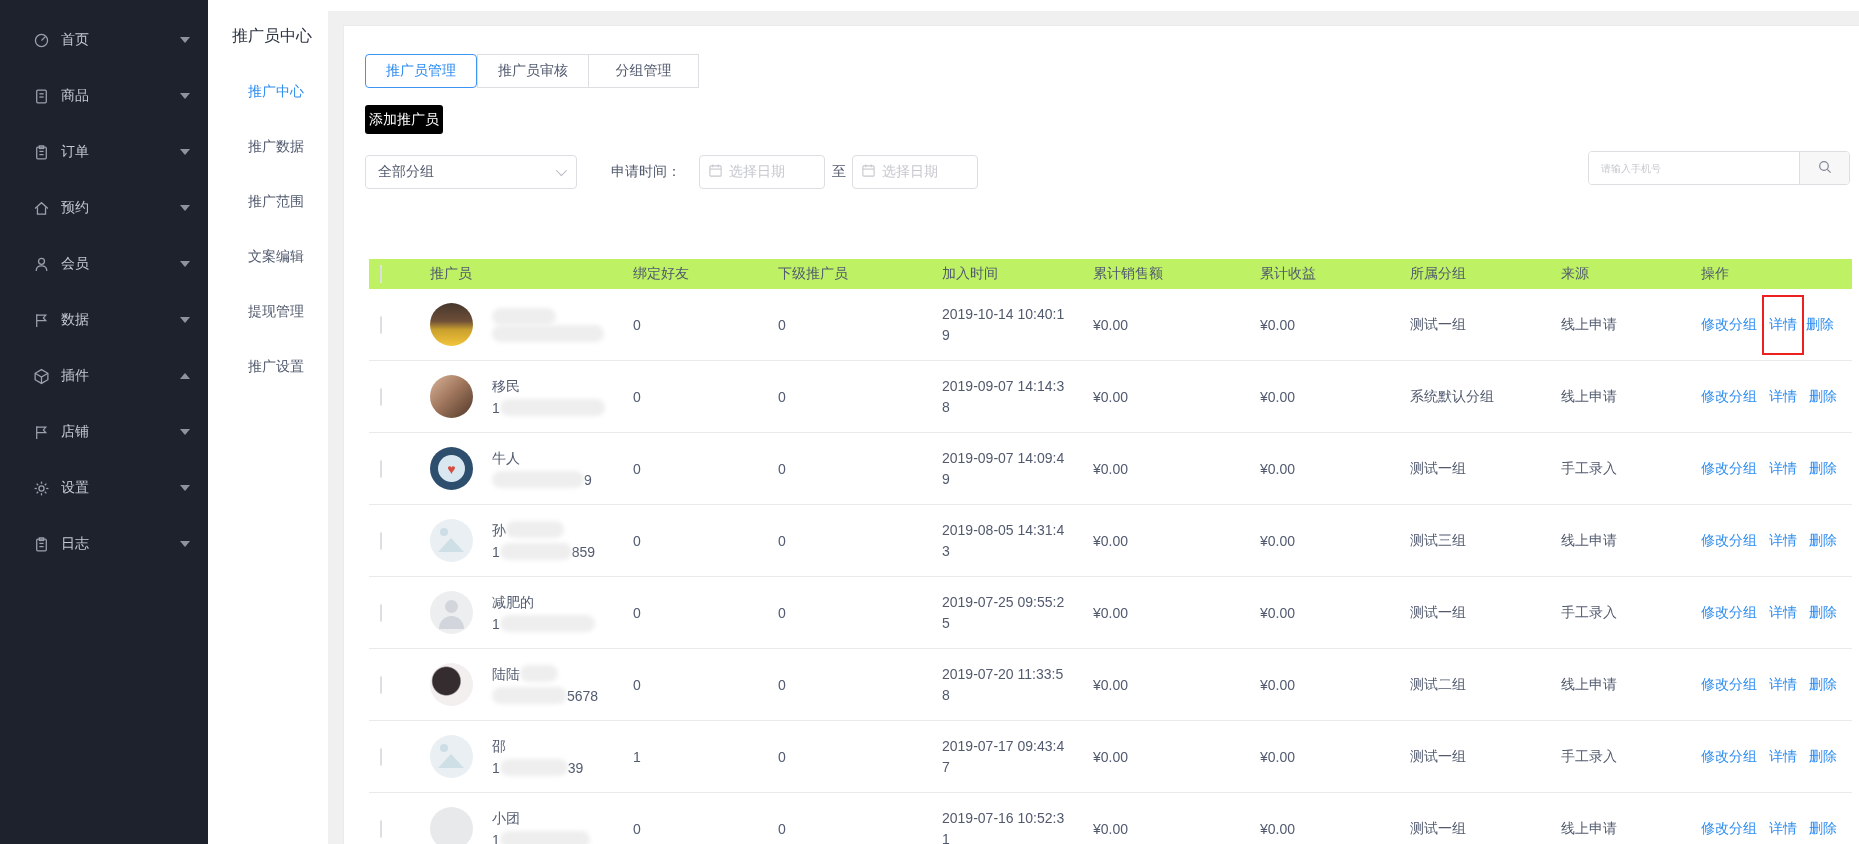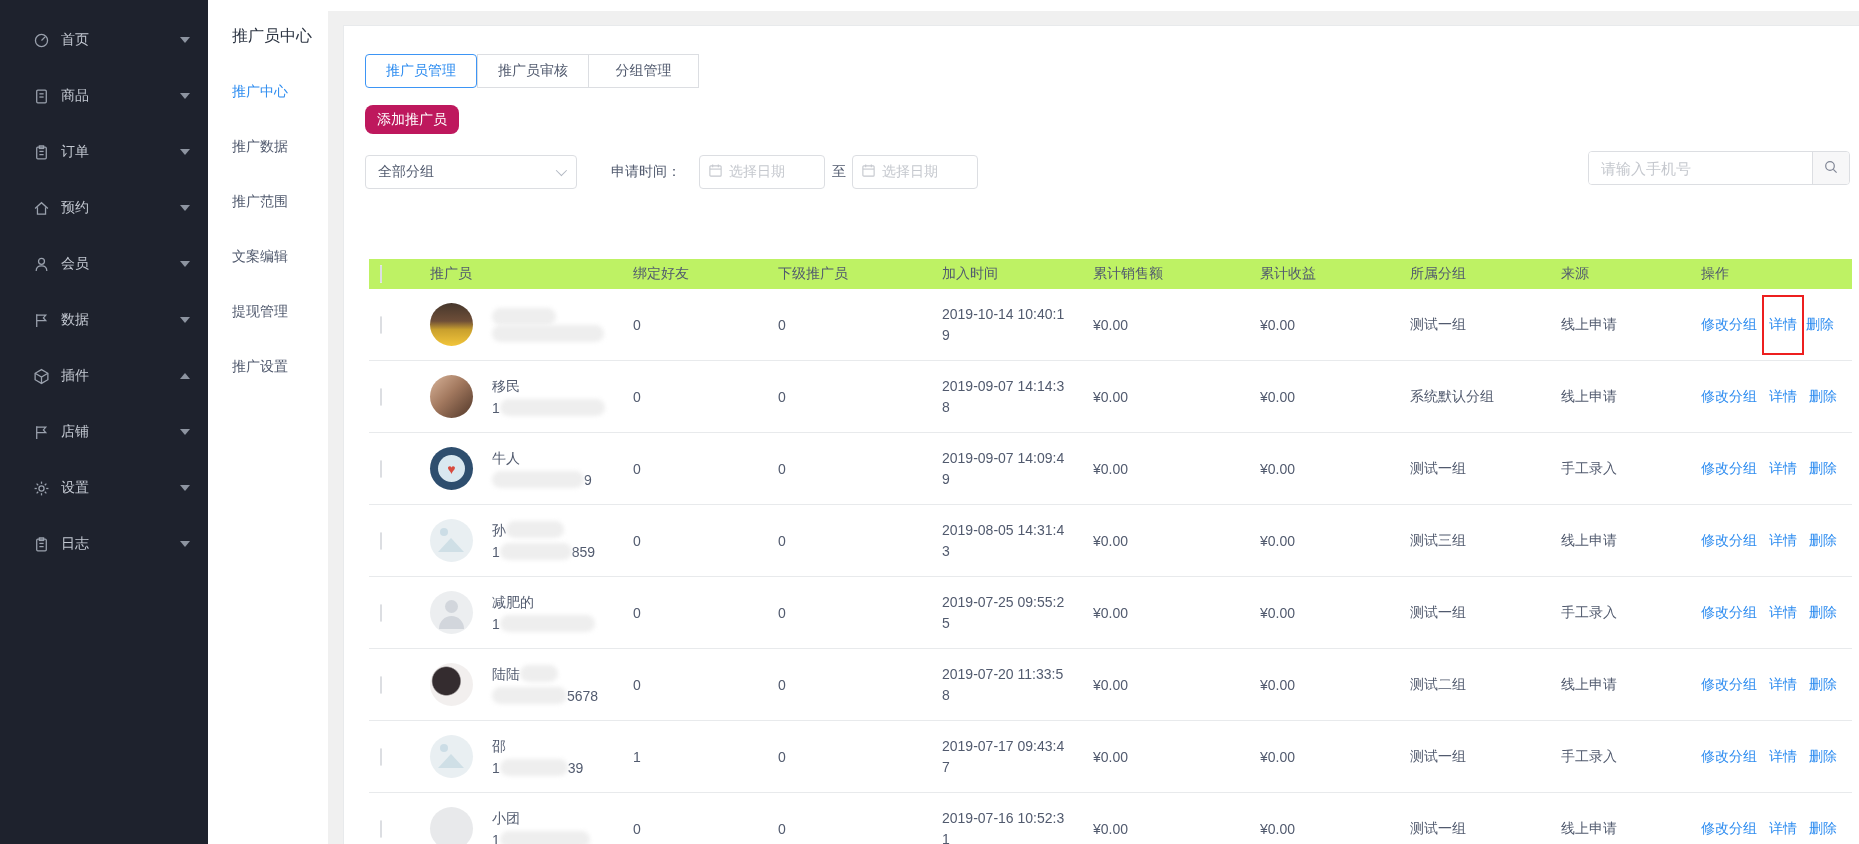--- a/index.html
+++ b/index.html
@@ -12,50 +12,50 @@
   .nav-item .ic { width:17px; height:17px; margin-right:11px; flex:0 0 auto; color:#9aa1ad; }
   .nav-item .lbl { flex:1; font-size:14px; }
   .caret { width:0; height:0; border-left:5px solid transparent; border-right:5px solid transparent; border-top:6px solid #8d94a0; }
   .caret.up { transform:rotate(180deg); }
   .subnav { height:50px; background:#141821; display:flex; align-items:center; padding-left:84px; color:#fff; cursor:pointer; }
 
   
   .secondary { position:absolute; left:208px; top:0; bottom:0; width:120px; background:#fff; z-index:2; }
   .secondary .sec-title { margin:26px 0 0 24px; color:#2c3442; font-size:16px; }
   .secondary .sec-items { margin-top:17px; }
-  .secondary .sec-item { height:55px; display:flex; align-items:center; padding-left:24px; color:#515a6e; cursor:pointer; }
+  .secondary .sec-item { height:55px; display:flex; align-items:center; padding-left:40px; color:#515a6e; cursor:pointer; }
   .secondary .sec-item.active { color:#2d8cf0; }
 
   
   .main { position:absolute; left:328px; top:0; right:0; bottom:0; background:#f0f0f0; }
   .top-strip { position:absolute; top:0; left:0; right:0; height:11px; background:#fff; }
   .card { position:absolute; left:15px; top:25px; right:0; bottom:0; background:#fff; border-top:1px solid #e8eaec; border-left:1px solid #e8eaec; }
 
   
   .tabs { display:flex; margin:28px 0 0 21px; }
   .tab { height:34px; padding:0 20px; display:flex; align-items:center; justify-content:center; background:#fff; border:1px solid #dcdee2; color:#515a6e; cursor:pointer; min-width:110px; }
   .tab + .tab { border-left:none; }
   .tab.active { border:1px solid #3d95f5; border-radius:4px; color:#2d8cf0; position:relative; z-index:1; }
   .tab.active + .tab { border-left:1px solid #dcdee2; }
 
-  .btn-primary { margin:17px 0 0 21px; height:29px; padding:0 12px; background:#be185d; color:#fff; border:none; border-radius:8px; font-size:14px; font-family:inherit; cursor:pointer; }
+  .btn-primary { margin:17px 0 0 21px; height:29px; padding:0 4px; background:#000000; color:#fff; border:none; border-radius:3px; font-size:14px; font-family:inherit; cursor:pointer; }
 
   
   .filter-row { display:flex; align-items:center; margin:21px 0 0 21px; height:34px; }
   .select { width:212px; height:34px; border:1px solid #dcdee2; border-radius:4px; display:flex; align-items:center; padding:13px 12px; color:#515a6e; cursor:pointer; background:#fff; }
   .select .sel-text { flex:1; }
   .chev { width:8px; height:8px; border-right:1px solid #b2b8c2; border-bottom:1px solid #b2b8c2; transform:rotate(45deg) translateY(-2px); }
   .filter-label { margin-left:34px; color:#515a6e; }
   .date-input { width:126px; height:34px; border:1px solid #dcdee2; border-radius:4px; display:flex; align-items:center; padding:16px 8px; margin-left:18px; background:#fff; cursor:text; }
   .date-input .ph { color:#c5c8ce; margin-left:6px; }
   .to-label { margin:0 6px 0 7px; color:#515a6e; }
 
   
   .search { position:absolute; top:125px; right:9px; width:262px; height:34px; display:flex; border:1px solid #dcdee2; border-radius:4px; overflow:hidden; background:#fff; }
-  .search input { flex:1; border:none; outline:none; padding:0 12px; font-size:15px; font-family:inherit; color:#c2410c; }
+  .search input { flex:1; border:none; outline:none; padding:0 12px; font-size:10px; font-family:inherit; color:#c2410c; }
   .search input::placeholder { color:#c5c8ce; }
   .search .search-btn { width:50px; background:#f7f7f8; border:none; border-left:1px solid #dcdee2; display:flex; align-items:center; justify-content:center; cursor:pointer; }
 
   
   .table { margin:70px 0 0 25px; width:1483px; }
   .trow { display:flex; align-items:center; }
   .thead { height:30px; background:#bef264; color:#515a6e; }
   .tbody-row { height:72px; border-bottom:1px solid #e8eaec; }
   .c0 { width:49px; padding-left:11px; } .c1 { width:203px; } .c2 { width:145px; } .c3 { width:164px; }
   .c4 { width:151px; } .c5 { width:167px; } .c6 { width:150px; } .c7 { width:151px; } .c8 { width:140px; } .c9 { width:163px; }

